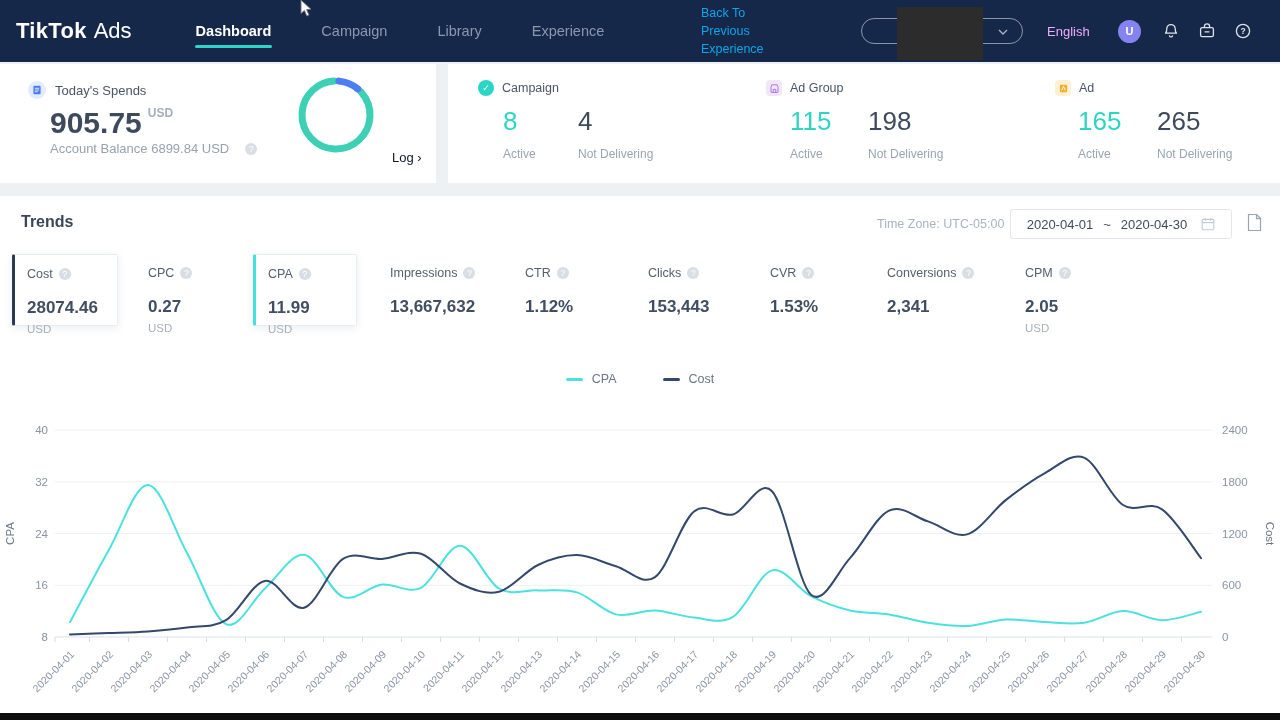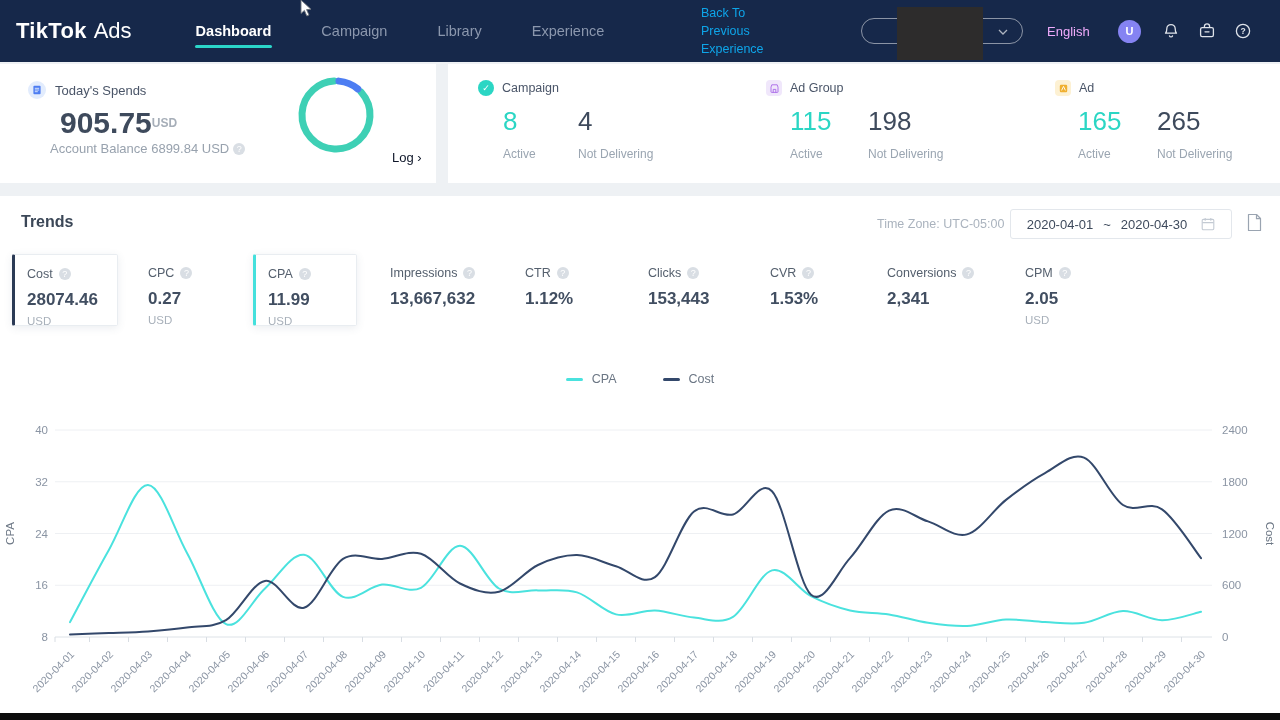--- a/index.html
+++ b/index.html
@@ -29,24 +29,24 @@
   .redaction{position:absolute;left:897px;top:7px;width:86px;height:53px;background:#2d2c2c;z-index:6}
   .cursor{position:absolute;left:300px;top:0;z-index:9}
 
   
   .stats{position:absolute;top:62px;left:0;width:1280px;height:121px}
   .spends-card{position:absolute;left:0;top:2px;width:436px;height:119px;background:#fff}
   .entities-card{position:absolute;left:448px;top:2px;width:832px;height:119px;background:#fff}
   .sp-head{position:absolute;left:28px;top:17px;display:flex;align-items:center;gap:9px;
     font-size:13px;color:#4a5568}
   .sp-ic{width:18px;height:18px;border-radius:50%;background:#e2ecfd;display:flex;align-items:center;justify-content:center}
-  .sp-value-row{position:absolute;left:60px;top:42px;display:flex;align-items:center;}
+  .sp-value-row{position:absolute;left:50px;top:42px;display:flex;align-items:flex-start;gap:6px}
   .sp-value{font-size:30px;font-weight:600;color:#3e4a5c}
   .sp-cur{font-size:12px;color:#a6aeb8;font-weight:700}
-  .sp-balance{position:absolute;left:50px;top:77px;font-size:13px;color:#98a2ae;display:flex;gap:4px;align-items:center}
+  .sp-balance{position:absolute;left:50px;top:77px;font-size:13px;color:#98a2ae;display:flex;gap:16px;align-items:center}
   .donut{position:absolute;left:297px;top:12px}
   .log-link{position:absolute;left:392px;top:86px;font-size:13px;color:#0f172a;cursor:pointer;white-space:nowrap}
   .entity{position:absolute;top:0;height:100%}
   .e-header{position:absolute;top:16px;left:0;display:flex;gap:8px;align-items:center;font-size:12.5px;color:#4a5568;white-space:nowrap}
   .e-ic{width:16px;height:16px;border-radius:50%;display:flex;align-items:center;justify-content:center;font-size:9px}
   .e-ic.sq{border-radius:4px}
   .e-col{position:absolute;top:42px}
   .e-num{font-size:26px;font-weight:500;color:#3e4a5c}
   .e-num.teal{color:#2bd6c4}
   .e-sub{font-size:12px;color:#9aa5b1;margin-top:10px;white-space:nowrap}
@@ -61,21 +61,21 @@
   .export{position:absolute;left:1246px;top:17px;cursor:pointer}
 
   .metrics{position:absolute;left:12px;top:58px;display:flex;height:74px}
   .metric{padding:12px 0 0 14px;height:72px}
   .metric.sel{border:1px solid #e9edf1;border-radius:2px;box-shadow:0 2px 8px rgba(60,80,110,.10);padding-left:12px}
   .metric.sel-cost{border-left:3px solid #2b3a55}
   .metric.sel-cpa{border-left:3px solid #45e0dc}
   .m-label{font-size:12.5px;color:#55606e;display:flex;gap:6px;align-items:center;white-space:nowrap}
   .q-icon{width:12px;height:12px;border-radius:50%;background:#d9dee4;color:#fff;font-size:9px;
     line-height:12px;text-align:center;flex:none;cursor:pointer}
-  .m-value{font-size:17px;color:#414e61;font-weight:600;margin-top:9px;white-space:nowrap}
+  .m-value{font-size:17px;color:#414e61;font-weight:600;margin-top:17px;white-space:nowrap}
   .m-unit{font-size:11.5px;color:#a8b0ba;margin-top:5px}
 
   .legend{position:absolute;top:176px;left:0;width:100%;display:flex;justify-content:center;gap:46px}
   .legend-item{display:flex;align-items:center;gap:9px;font-size:12.5px;color:#6b7684;cursor:pointer}
   .legend-swatch{width:17px;height:3px;border-radius:2px}
 
   #trend-chart{position:absolute;left:0;top:213px;width:1280px;height:302px}
   #trend-chart text{font-family:"Liberation Sans",sans-serif}
 
   .bottom-bar{position:absolute;left:0;top:713px;width:1280px;height:7px;background:#0d0d0d}

